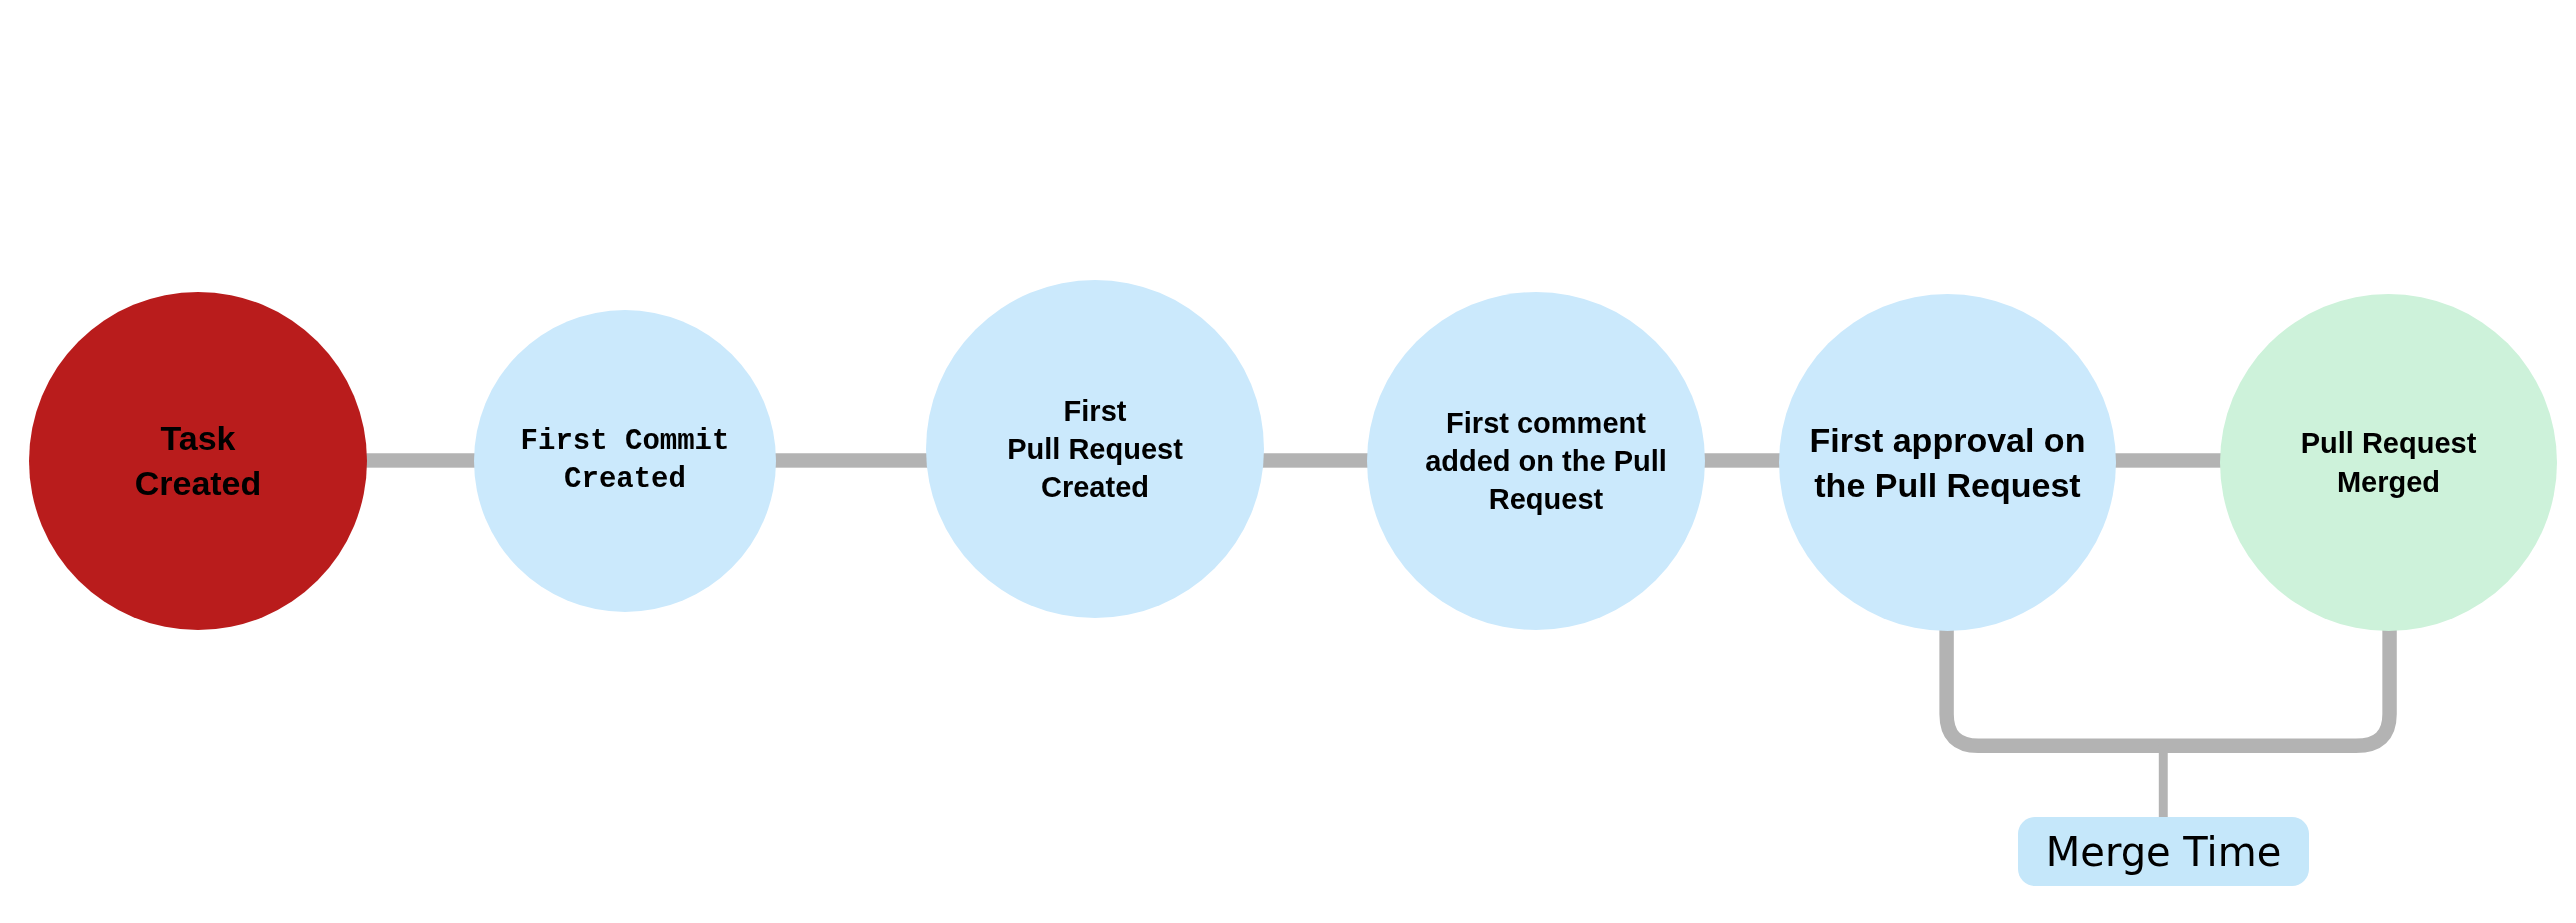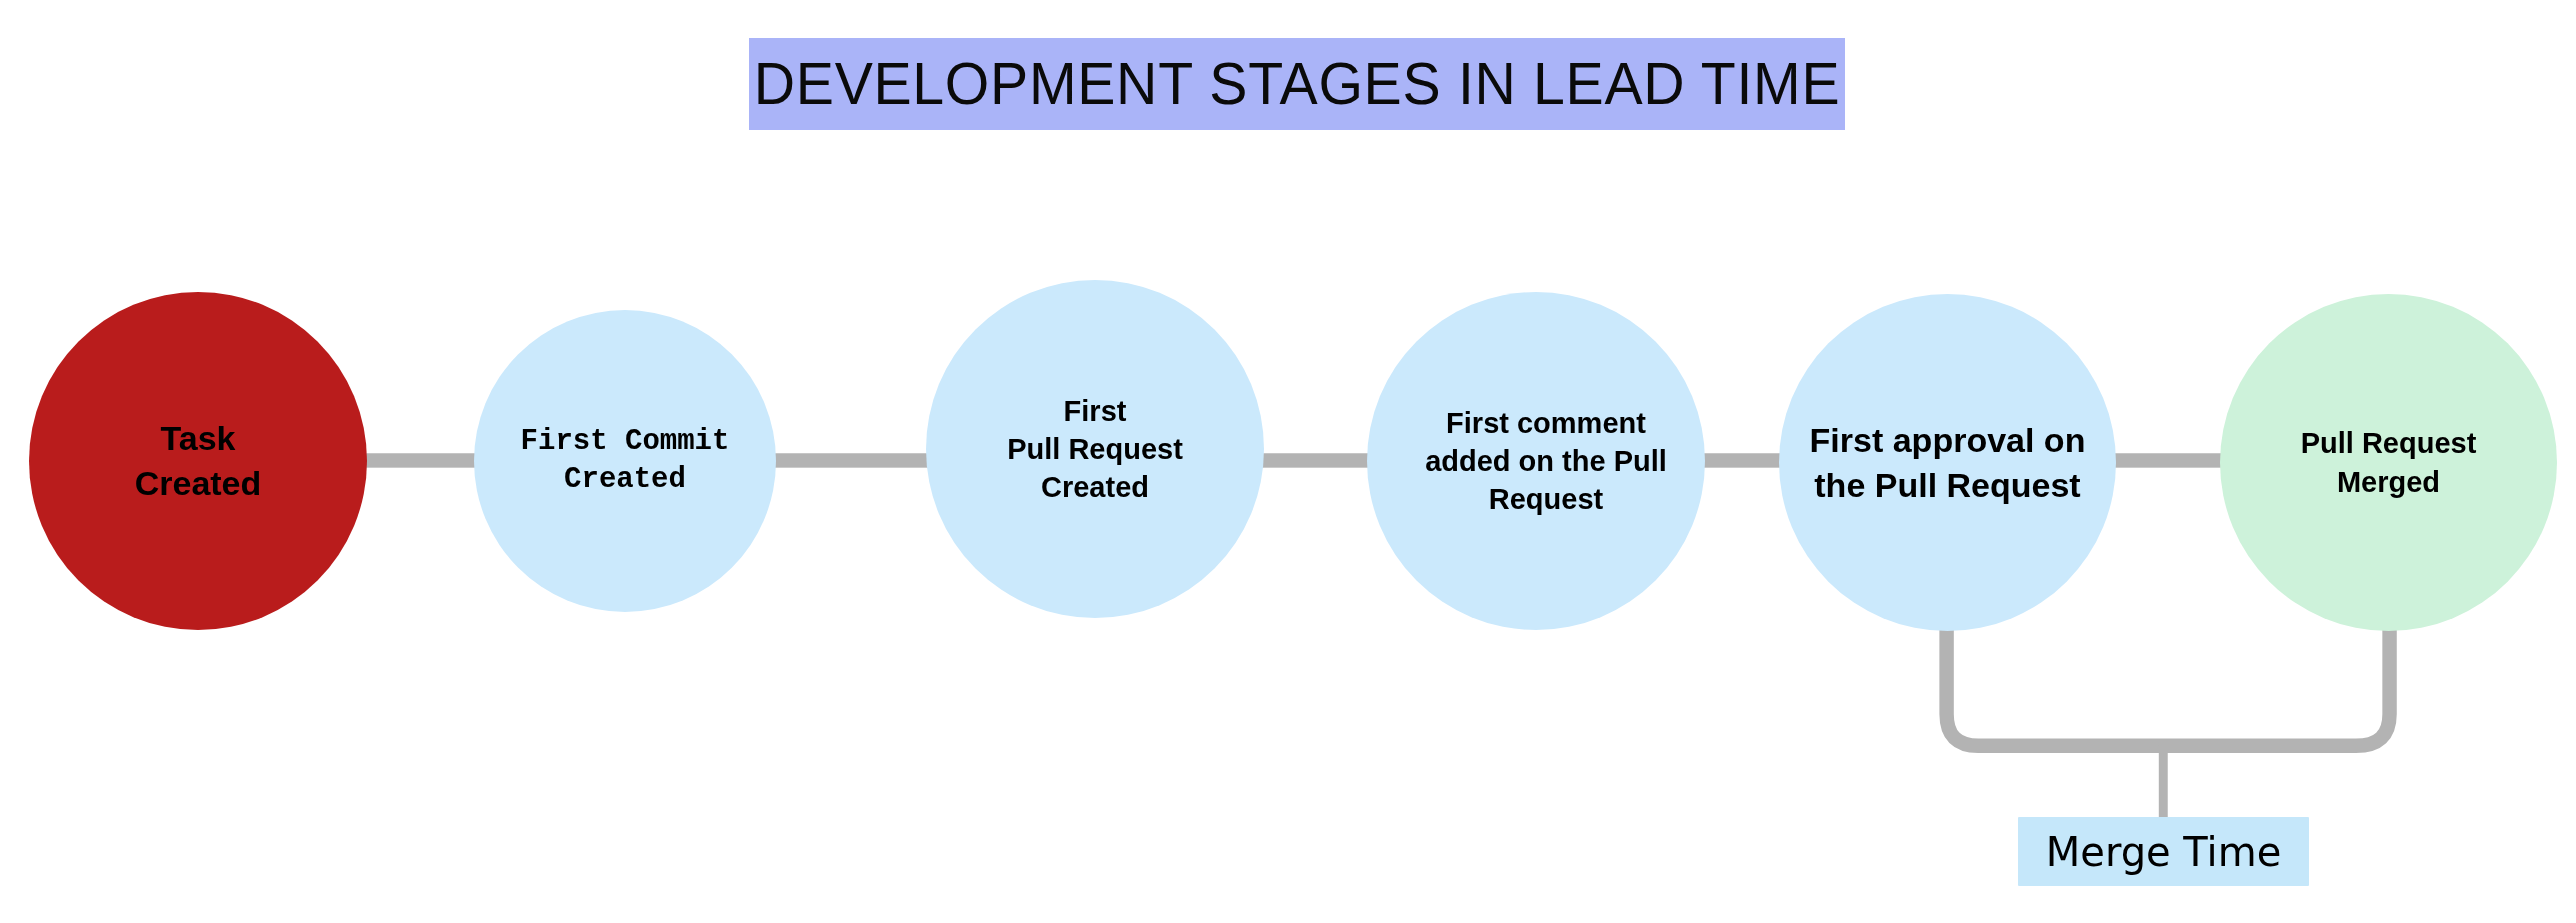--- a/index.html
+++ b/index.html
@@ -89,41 +89,38 @@
   #node-5 .node-label { font-size: 29px; }
 
   
   #merge-time-box {
     position: absolute;
     left: 2018px;
     top: 817px;
     width: 291px;
     height: 69px;
     background: #c5e7fa;
-    border-radius: 1px;
+    border-radius: 17px;
     display: flex;
     align-items: center;
     justify-content: center;
   }
   #merge-time-label {
     font-family: "DejaVu Sans", sans-serif;
     font-size: 40px;
     font-weight: 400;
     color: #000000;
     white-space: nowrap;
   }
 </style>
 </head>
 <body>
 
 <div id="canvas">
 
-  <div id="title-banner">
-    <span id="title-text">DEVELOPMENT STAGES IN LEAD TIME</span>
-  </div>
 
   <svg id="wires" viewBox="0 0 3750 1344" width="2576" height="923" xmlns="http://www.w3.org/2000/svg">
 
     <rect x="520" y="660" width="190" height="21" fill="#b3b3b3"></rect>
     <rect x="1118" y="660" width="248" height="21" fill="#b3b3b3"></rect>
     <rect x="1826" y="660" width="180" height="21" fill="#b3b3b3"></rect>
     <rect x="2466" y="660" width="140" height="21" fill="#b3b3b3"></rect>
     <rect x="3064" y="660" width="184" height="21" fill="#b3b3b3"></rect>
 
     <path d="M 2834 905 L 2834 1040 Q 2834 1086 2880 1086 L 3430 1086 Q 3479 1086 3479 1040 L 3479 905" fill="none" stroke="#b3b3b3" stroke-width="21" stroke-linecap="butt"></path>

